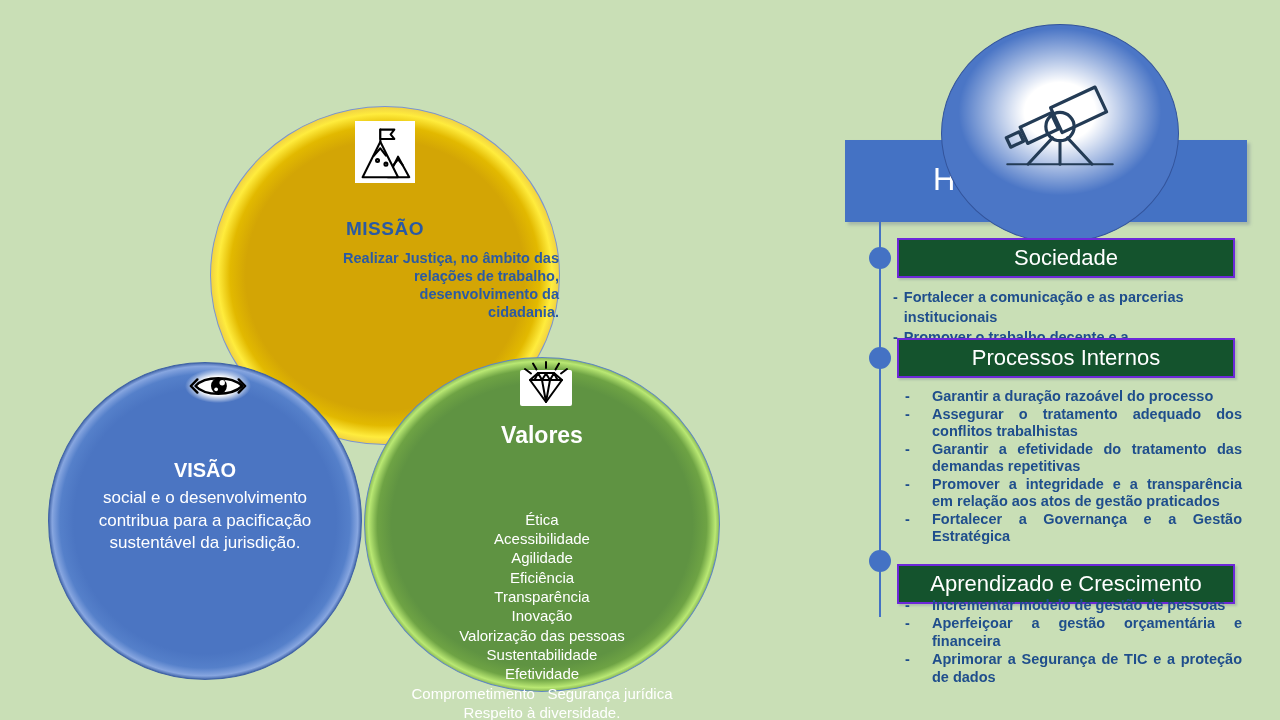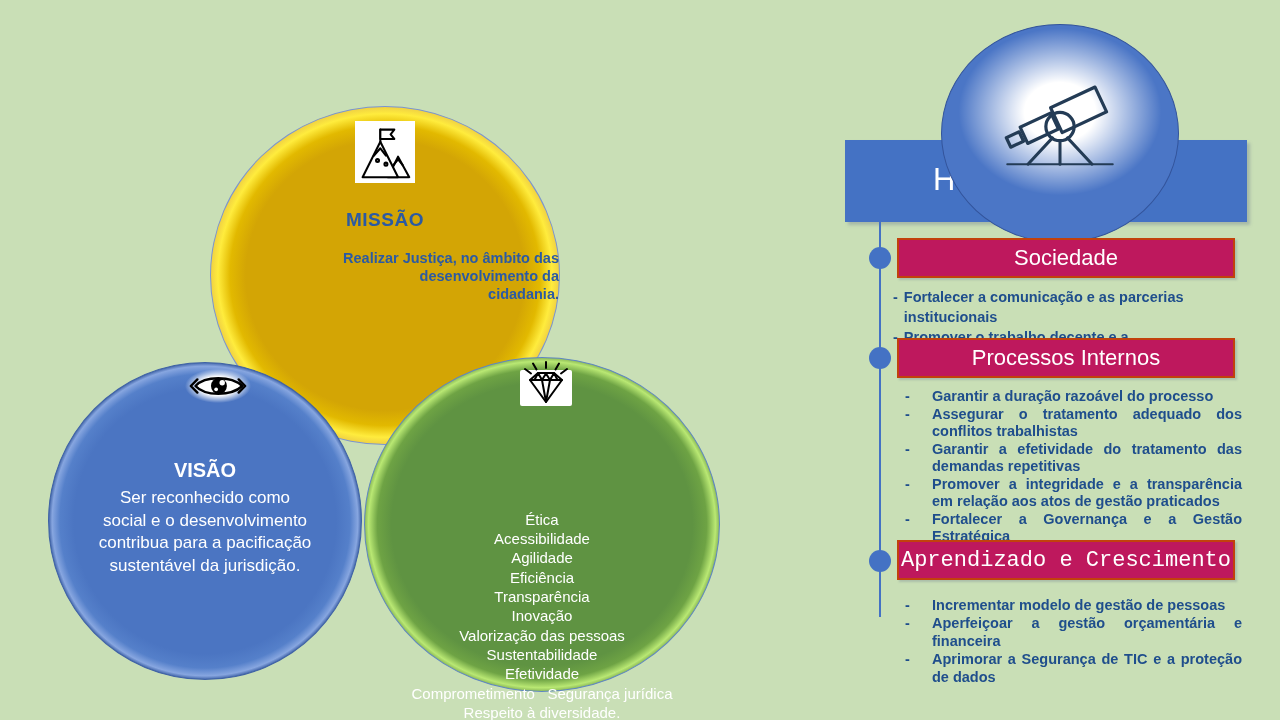--- a/index.html
+++ b/index.html
@@ -26,21 +26,21 @@
   }
   .icon-white { position:absolute; background:#fff; display:flex; align-items:center; justify-content:center; }
   .mission-icon-box { left:50%; top:14px; transform:translateX(-50%); width:60px; height:62px; }
   .values-icon-box  { left:154px; top:3px; width:54px; height:46px; background:transparent; }
   .eye-icon-box {
     left:136px; top:6px; width:66px; height:34px;
     background:radial-gradient(closest-side, #ffffff 55%, rgba(255,255,255,0) 100%);
     display:flex; align-items:center; justify-content:center;
   }
   .ctext { position:absolute; left:0; width:100%; text-align:center; }
-  .mission-title { top:102px; color:#2B5AA3; font-weight:bold; font-size:19px; letter-spacing:.5px; }
+  .mission-title { top:111px; color:#2B5AA3; font-weight:bold; font-size:19px; letter-spacing:.5px; }
   .mission-body  { top:142px; color:#2B5AA3; font-weight:bold; font-size:14.5px; line-height:18px;text-align:right; }
   .vision-title  { top:96px;  color:#fff; font-weight:bold; font-size:20px; }
   .vision-body   { top:124px; color:#fff; font-size:17px; line-height:22.5px; }
   .values-title  { top:64px;  color:#fff; font-weight:bold; font-size:23px; }
   .values-body   { top:94px;  color:#fff; font-size:15px; line-height:19.3px; white-space:pre-wrap; }
 
   .banner {
     position:absolute; left:845px; top:140px; width:402px; height:82px; z-index:4;
     background:#4472C4; box-shadow:3px 3px 3px rgba(100,115,140,.35);
   }
@@ -50,24 +50,24 @@
     background:radial-gradient(ellipse 58% 52% at 50% 40%, #ffffff 26%, rgba(255,255,255,0) 74%), #4B76C6;
     border:1px solid #33549B;
     display:flex; align-items:flex-start; justify-content:center;
   }
   .tele-circle svg { margin-top:36px; }
   .vline { position:absolute; left:879px; top:222px; width:2px; height:395px; background:#4472C4; z-index:4; }
   .dot { position:absolute; left:869px; width:22px; height:22px; border-radius:50%; background:#4472C4; z-index:6; }
   .dot1 { top:247px; } .dot2 { top:347px; } .dot3 { top:550px; }
   .sec-header {
     position:absolute; left:897px; width:338px; height:40px; z-index:6; box-sizing:border-box;
-    background:#be185d; border:2px solid #c2410c; box-shadow:2px 2px 2px rgba(100,115,140,.3);
+    background:#14532d; border:2px solid #6d28d9; box-shadow:2px 2px 2px rgba(100,115,140,.3);
     color:#fff; font-size:22px; display:flex; align-items:center; justify-content:center;
   }
-  .h1 { top:238px; } .h2 { top:338px; } .h3 { top:540px;font-family:Liberation Mono, monospace; }
+  .h1 { top:238px; } .h2 { top:338px; } .h3 { top:564px; }
   .items { position:absolute; color:#1F4E8C; font-weight:bold; font-size:14.5px; z-index:6; }
   .items-soc { left:893px; top:287px; width:352px; line-height:20px; }
   .items-soc .li { display:flex; }
   .items-soc .dash { margin-right:6px; }
   .items-pi  { left:905px; top:388px; width:337px; line-height:17.5px; }
   .items-ac  { left:905px; top:596px; width:337px; line-height:18px; }
   .hang .li { display:flex; }
   .hang .dash { width:27px; flex:none; }
   .hang .txt { flex:1; text-align:justify; text-align-last:left; }
 </style>
@@ -88,20 +88,21 @@
           <circle cx="31" cy="44" r="1.6"></circle>
           <path d="M25 20 L25 7"></path>
           <path d="M25 7 H40 L36 12 L40 17 H25 Z" fill="#fff"></path>
         </g>
       </svg>
     </div>
     <div class="ctext mission-title">MISSÃO</div>
     <div class="ctext mission-body">
 
     <div class="line">Realizar Justiça, no âmbito das</div>
+        <div class="line">relações de trabalho,</div>
         <div class="line">desenvolvimento da</div>
         <div class="line">cidadania.</div>
       </div>
   </div>
 
   <div class="circle c-blue">
     <div class="icon-white eye-icon-box">
       <svg width="62" height="30" viewBox="0 0 64 32">
         <g stroke="#000" stroke-width="2.6" stroke-linejoin="round" stroke-linecap="round">
           <path d="M8 16 C18 5 46 5 58 16 C46 27 18 27 8 16 Z" fill="#fff"></path>
@@ -109,40 +110,40 @@
           <path d="M54 9 L61 16 L54 23" fill="none"></path>
           <circle cx="33" cy="16" r="8.5" fill="#000" stroke="none"></circle>
           <circle cx="36.5" cy="12.5" r="2.9" fill="#fff" stroke="none"></circle>
           <circle cx="30" cy="19.5" r="2" fill="#fff" stroke="none"></circle>
         </g>
       </svg>
     </div>
     <div class="ctext vision-title">VISÃO</div>
     <div class="ctext vision-body">
 
-    <div class="line">Ser reconhecido como</div>
         <div class="line">social e o desenvolvimento</div>
         <div class="line">contribua para a pacificação</div>
         <div class="line">sustentável da jurisdição.</div>
       </div>
   </div>
 
   <div class="circle c-green">
     <div class="icon-white values-icon-box">
       <svg width="54" height="46" viewBox="0 0 54 46">
         <rect x="1" y="9" width="52" height="36" fill="#fff" rx="2"></rect>
         <g stroke="#000" stroke-width="2" fill="none" stroke-linejoin="round" stroke-linecap="round">
           <path d="M27 1 V7 M14 2.5 L17.5 8.5 M40 2.5 L36.5 8.5 M6 8 L12 12.5 M48 8 L42 12.5"></path>
           <path d="M11 19 L19 12 H35 L43 19 L27 41 Z"></path>
           <path d="M11 19 H43"></path>
           <path d="M19 12 L15.5 19 M19 12 L23 19 M27 12.5 L23 19 M27 12.5 L31 19 M35 12 L31 19 M35 12 L38.5 19"></path>
           <path d="M23 19 L27 41 M31 19 L27 41"></path>
         </g>
       </svg>
     </div>
+    <div class="ctext values-title">Valores</div>
     <div class="ctext values-body">
       
     <div class="line">Ética</div><div class="line">Acessibilidade</div><div class="line">Agilidade</div><div class="line">Eficiência</div><div class="line">Transparência</div><div class="line">Inovação</div><div class="line">Valorização das pessoas</div><div class="line">Sustentabilidade</div><div class="line">Efetividade</div><div class="line">Comprometimento   Segurança jurídica</div><div class="line">Respeito à diversidade.</div></div>
   </div>
 
   <div class="banner">
     <span class="banner-text">H</span>
   </div>
 
   <div class="tele-circle">

